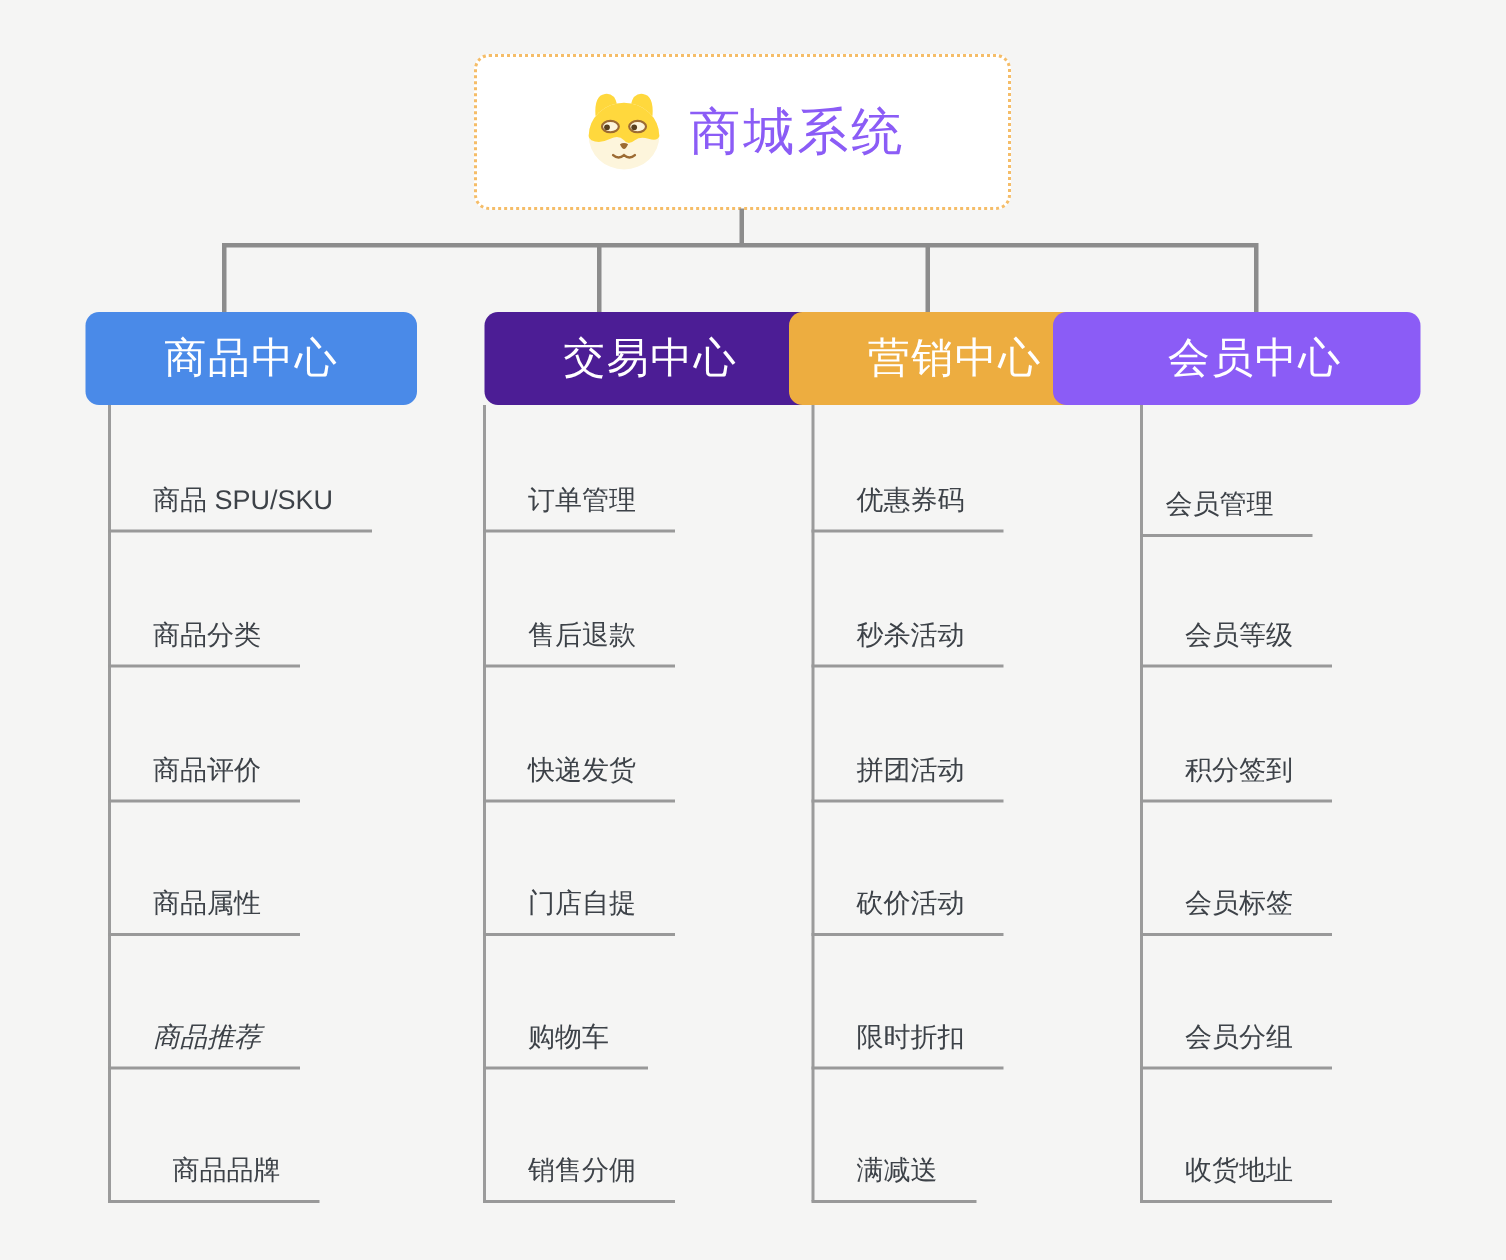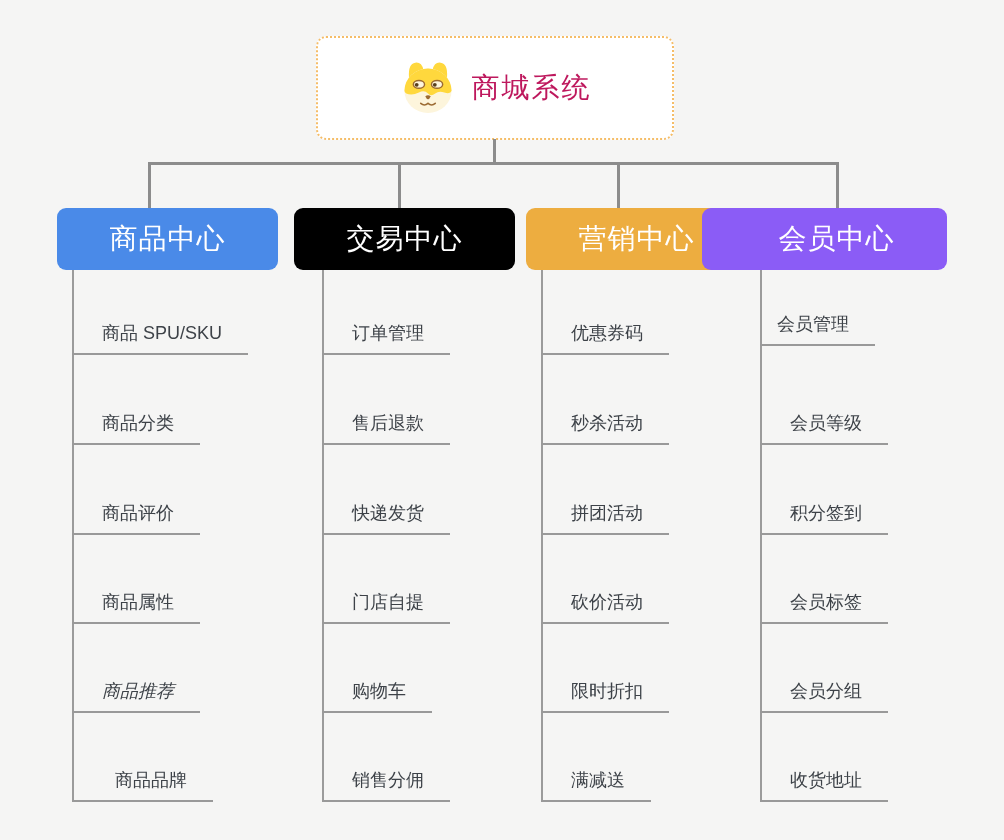--- a/index.html
+++ b/index.html
@@ -17,23 +17,23 @@
   .root-node{
     position:absolute;left:316px;top:36px;width:358px;height:104px;
     background:#ffffff;
     border:2px dotted #f5bd68;
     border-radius:10px;
     box-sizing:border-box;
     display:flex;align-items:center;justify-content:center;gap:15px;
     cursor:pointer;
   }
   .root-title{
-    font-size:28px;
+    font-size:34px;
     letter-spacing:2px;
-    color:#be185d;
+    color:#8b5cf6;
     white-space:nowrap;
   }
   .root-icon{width:58px;height:58px;flex:0 0 auto;}
   
   .line{position:absolute;background:#8c8c8c;}
   .spine{position:absolute;width:2px;background:#9b9b9b;}
   
   .branch-box{
     position:absolute;top:208px;width:221px;height:62px;
     border-radius:9px;
@@ -82,21 +82,21 @@
   <div class="line" style="left:493px;top:139px;width:3px;height:24px;"></div>
 
   <div class="line" style="left:149px;top:162px;width:689px;height:3px;"></div>
 
   <div class="line" style="left:148px;top:162px;width:3px;height:46px;"></div>
   <div class="line" style="left:398px;top:162px;width:3px;height:46px;"></div>
   <div class="line" style="left:617px;top:162px;width:3px;height:46px;"></div>
   <div class="line" style="left:836px;top:162px;width:3px;height:46px;"></div>
 
   <div class="branch-box" style="left: 57px; background: rgb(74, 138, 232);">商品中心</div>
-  <div class="branch-box" style="left: 294px; background: #000000;">交易中心</div>
+  <div class="branch-box" style="left: 323px; background: #4c1d95;">交易中心</div>
   <div class="branch-box" style="left: 526px; background: rgb(237, 173, 64);">营销中心</div>
   <div class="branch-box" style="left: 702px; background: #8b5cf6; padding-left: 24px;">会员中心</div>
 
   <div class="spine" style="left:72px;top:270px;height:531px;"></div>
   <div class="spine" style="left:322px;top:270px;height:531px;"></div>
   <div class="spine" style="left:541px;top:270px;height:531px;"></div>
   <div class="spine" style="left:760px;top:270px;height:531px;"></div>
 
   <div class="item" style="left:72px;top:315px;">商品 SPU/SKU</div>
   <div class="item" style="left:72px;top:405px;">商品分类</div>
@@ -112,20 +112,20 @@
   <div class="item" style="left:322px;top:673px;">购物车</div>
   <div class="item" style="left:322px;top:762px;">销售分佣</div>
 
   <div class="item" style="left:541px;top:315px;">优惠券码</div>
   <div class="item" style="left:541px;top:405px;">秒杀活动</div>
   <div class="item" style="left:541px;top:495px;">拼团活动</div>
   <div class="item" style="left:541px;top:584px;">砍价活动</div>
   <div class="item" style="left:541px;top:673px;">限时折扣</div>
   <div class="item" style="left:541px;top:762px;">满减送</div>
 
-  <div class="item" style="left:760px;top:306px;padding-left:17px;">会员管理</div>
+  <div class="item" style="left:760px;top:318px;padding-left:17px;">会员管理</div>
   <div class="item" style="left:760px;top:405px;">会员等级</div>
   <div class="item" style="left:760px;top:495px;">积分签到</div>
   <div class="item" style="left:760px;top:584px;">会员标签</div>
   <div class="item" style="left:760px;top:673px;">会员分组</div>
   <div class="item" style="left:760px;top:762px;">收货地址</div>
 
 </div>
 
 </body></html>

